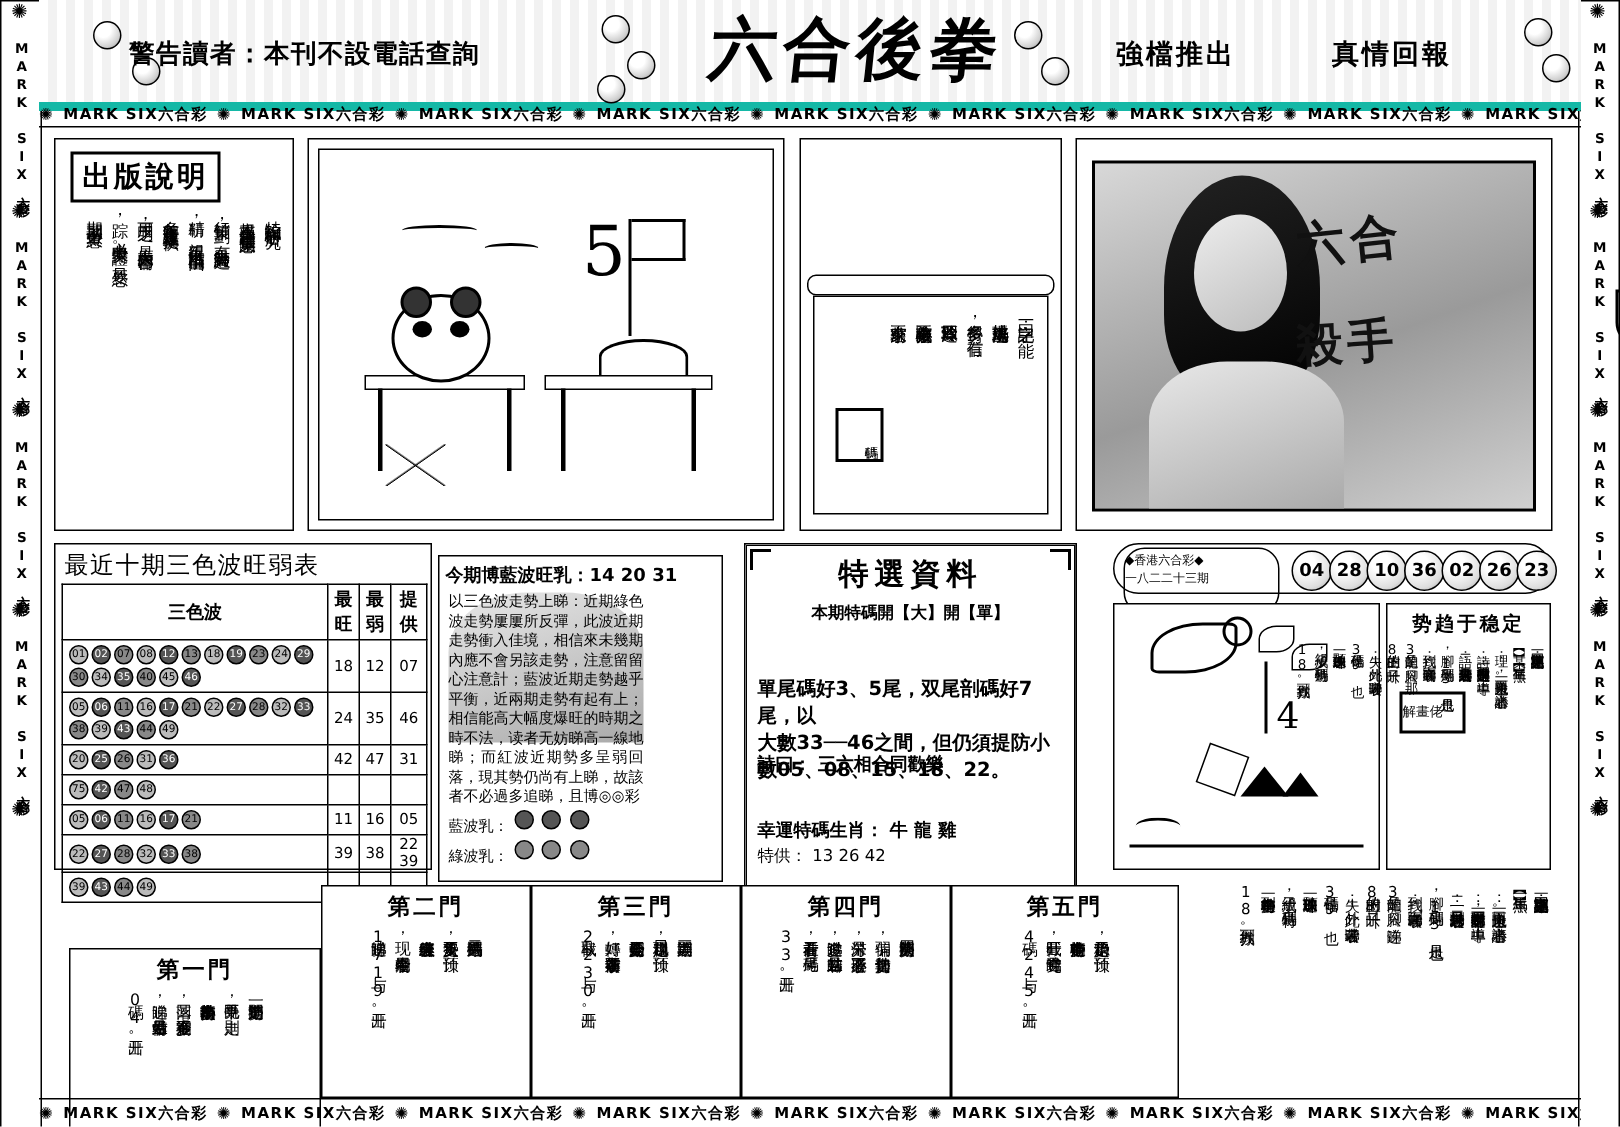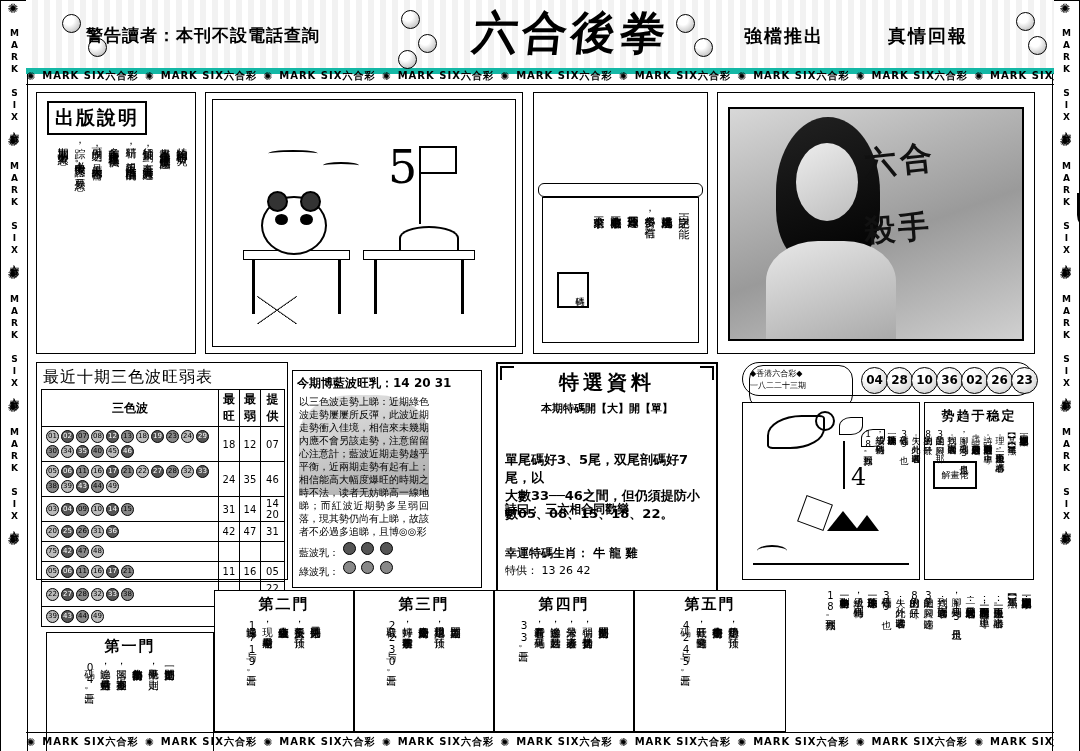--- a/index.html
+++ b/index.html
@@ -320,26 +320,20 @@
             <td>12</td>
             <td>07</td>
           </tr>
           <tr>
             <td class="balls-cell"><span class="mini r">05</span><span class="mini b">06</span><span class="mini g">11</span><span class="mini r">16</span><span class="mini b">17</span><span class="mini g">21</span><span class="mini r">22</span><span class="mini b">27</span><span class="mini g">28</span><span class="mini r">32</span><span class="mini b">33</span><span class="mini g">38</span><span class="mini r">39</span><span class="mini b">43</span><span class="mini g">44</span><span class="mini r">49</span></td>
             <td>24</td>
             <td>35</td>
             <td>46</td>
           </tr>
           <tr>
-            <td class="balls-cell"><span class="mini r">03</span><span class="mini b">04</span><span class="mini g">09</span><span class="mini r">10</span><span class="mini b">14</span><span class="mini g">15</span></td>
-            <td>31</td>
-            <td>14</td>
-            <td>14 20</td>
-          </tr>
-          <tr>
             <td class="balls-cell"><span class="mini r">20</span><span class="mini b">25</span><span class="mini g">26</span><span class="mini r">31</span><span class="mini b">36</span></td>
             <td>42</td>
             <td>47</td>
             <td>31</td>
           </tr>
           <tr>
             <td class="balls-cell"><span class="mini r">75</span><span class="mini b">42</span><span class="mini g">47</span><span class="mini r">48</span></td>
             <td></td>
             <td></td>
             <td></td>
@@ -442,21 +436,21 @@
     <div class="hex" style="left:58px;top:96px;"></div>
     <div class="tri o" style="left:84px;top:108px;"></div>
     <div class="tri o" style="left:112px;top:112px;border-left-width:12px;border-right-width:12px;border-bottom-width:16px;"></div>
     <div style="position:absolute;left:10px;bottom:14px;right:10px;height:2px;background:#000;"></div>
     <div style="position:absolute;left:14px;bottom:22px;width:30px;height:10px;border-top:2px solid #000;border-radius:50%;"></div>
   </div>
 
   <div class="box" id="last">
     <div class="hd">势趋于稳定</div>
     <div style="position:absolute;left:8px;top:58px;width:40px;height:24px;border:2px solid #000;font-size:9px;
-                text-align:center;line-height:24px;">解畫佬</div>
+                line-height:24px;">解畫佬</div>
     <div class="cols" id="last-cols">
         <div class="c">上期福導寶圖第一字記之曰：</div>
         <div class="c">【某】     【马年無】</div>
         <div class="c">理：；冒險而上未一也。心水請者</div>
         <div class="c">詩：不理睇對圖中有一只是走，中正導</div>
         <div class="c">語二：若读者睇到二只走之只只</div>
         <div class="c">腳，則号碼13也是只</div>
         <div class="c">找到；而读者睇到</div>
         <div class="c">是龍的3只腳，那</div>
         <div class="c">樹上的的8只叶子</div>

